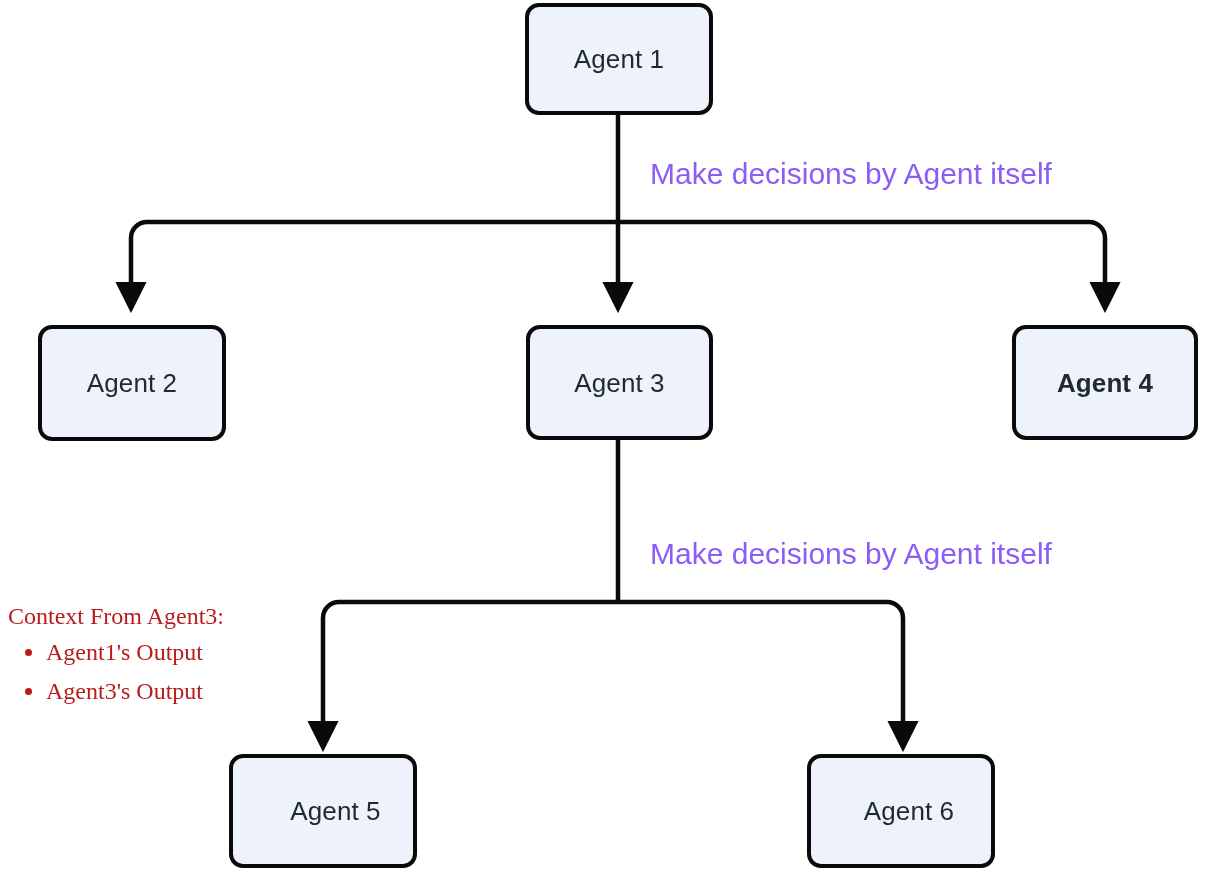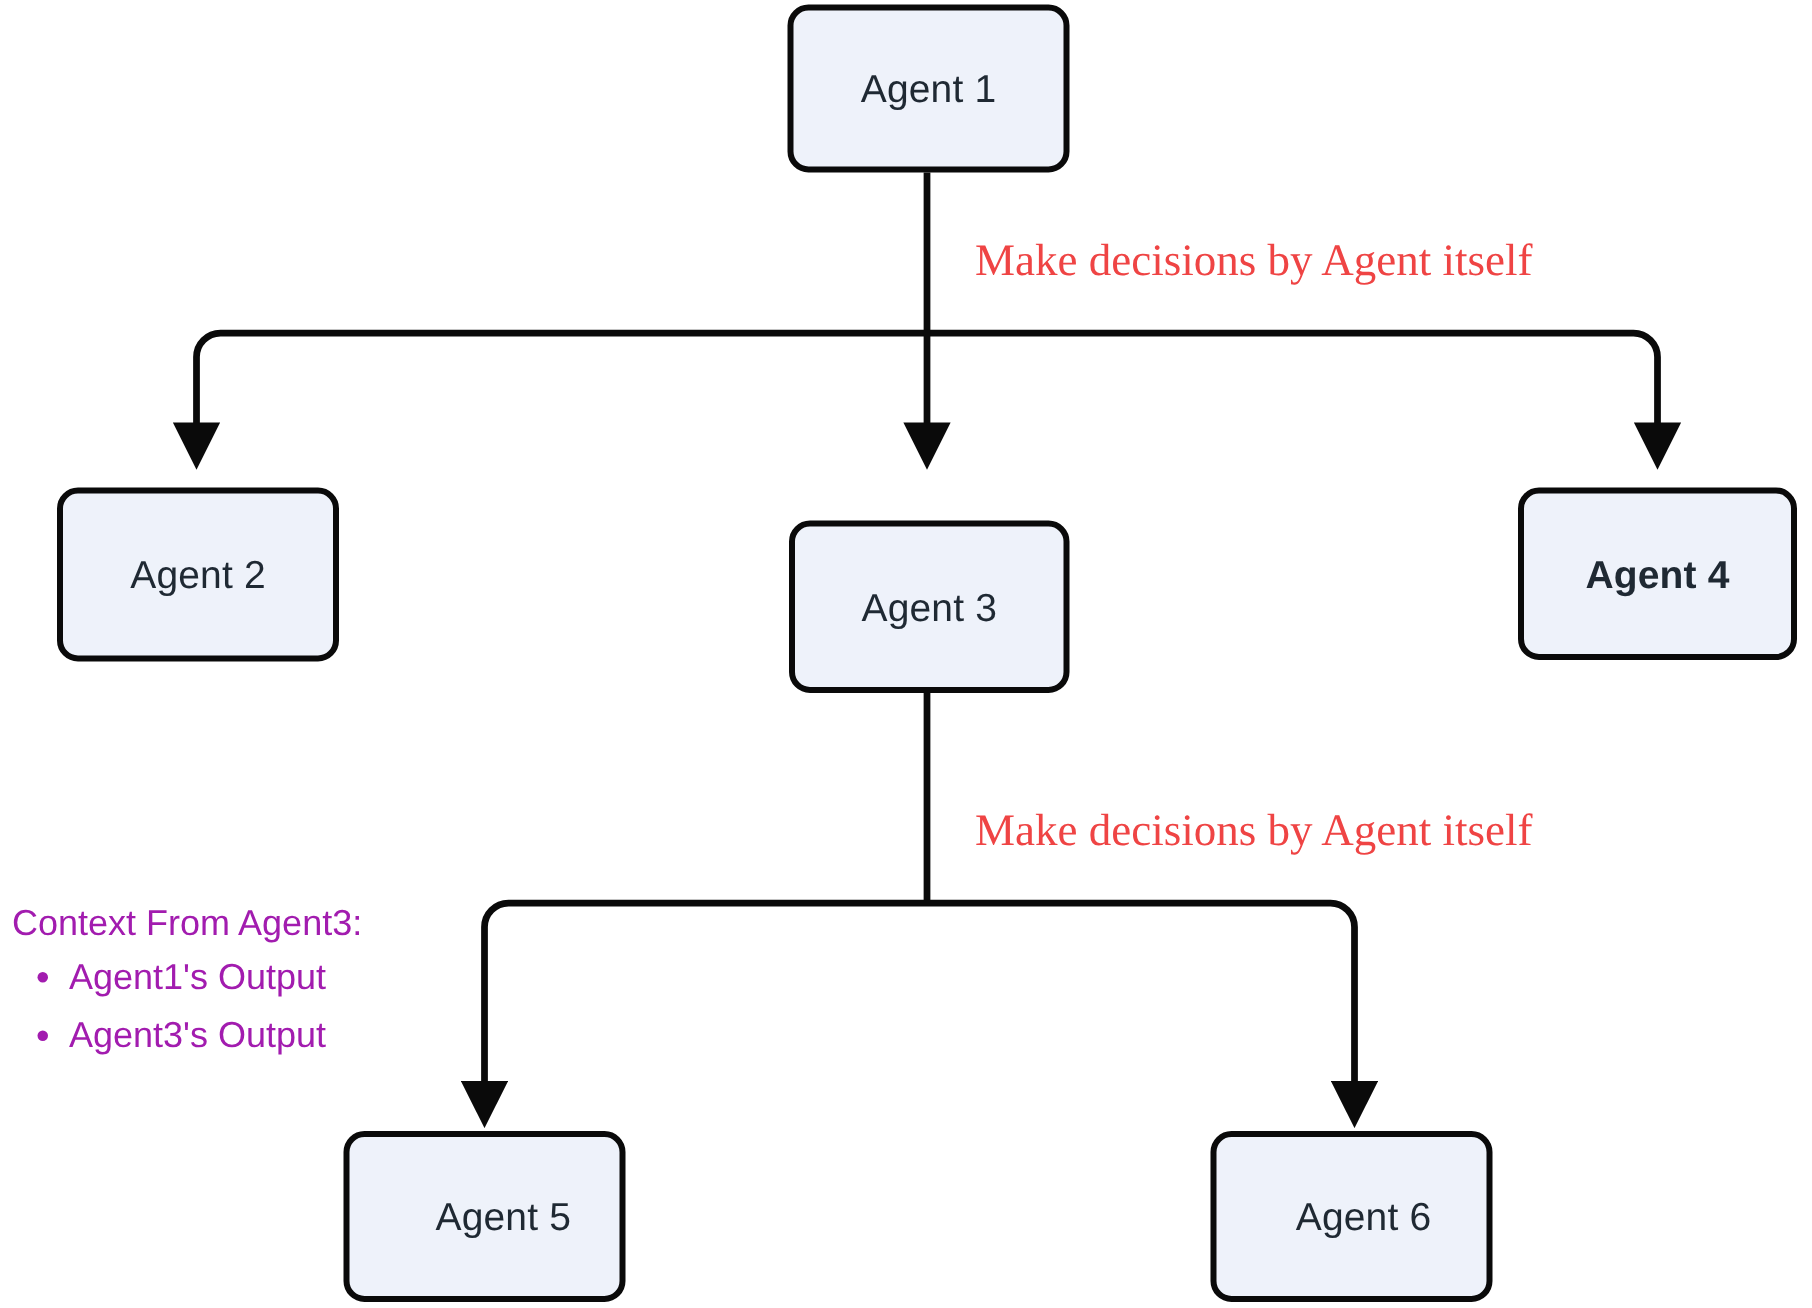--- a/index.html
+++ b/index.html
@@ -39,36 +39,36 @@
     font-family: "Liberation Sans", sans-serif;
     letter-spacing: 0.1px;
     z-index: 3;
   }
   .node-label {
     display: block;
     line-height: 1;
   }
   .edge-label {
     position: absolute;
-    color: #ef4444;
+    color: #8b5cf6;
     font-size: 30px;
-    font-family: Liberation Serif, serif;
+    font-family: Liberation Sans, sans-serif;
     line-height: 1;
     white-space: nowrap;
     background: #ffffff;
     padding: 2px 4px;
     z-index: 2;
   }
   .context-note {
     position: absolute;
     left: 4px;
     top: 602px;
     width: 300px;
-    color: #a21caf;
-    font-family: Liberation Sans, sans-serif;
+    color: #b91c1c;
+    font-family: Liberation Serif, serif;
     z-index: 2;
     background: #ffffff;
   }
   .context-title {
     font-size: 24px;
     line-height: 1.18;
     padding-left: 4px;
     white-space: nowrap;
   }
   .context-list {
@@ -109,21 +109,21 @@
   </svg>
 
   <div class="node" style="left:525px; top:3px; width:188px; height:112px;">
     <span class="node-label">Agent 1</span>
   </div>
 
   <div class="node" style="left:38px; top:325px; width:188px; height:116px;">
     <span class="node-label">Agent 2</span>
   </div>
 
-  <div class="node" style="left:526px; top:325px; width:187px; height:115px;margin-top:22px;">
+  <div class="node" style="left:526px; top:325px; width:187px; height:115px;">
     <span class="node-label">Agent 3</span>
   </div>
 
   <div class="node" style="left:1012px; top:325px; width:186px; height:115px;font-weight:bold;">
     <span class="node-label">Agent 4</span>
   </div>
 
   <div class="node" style="left:229px; top:754px; width:188px; height:114px;padding-left:25px;">
     <span class="node-label">Agent 5</span>
   </div>

